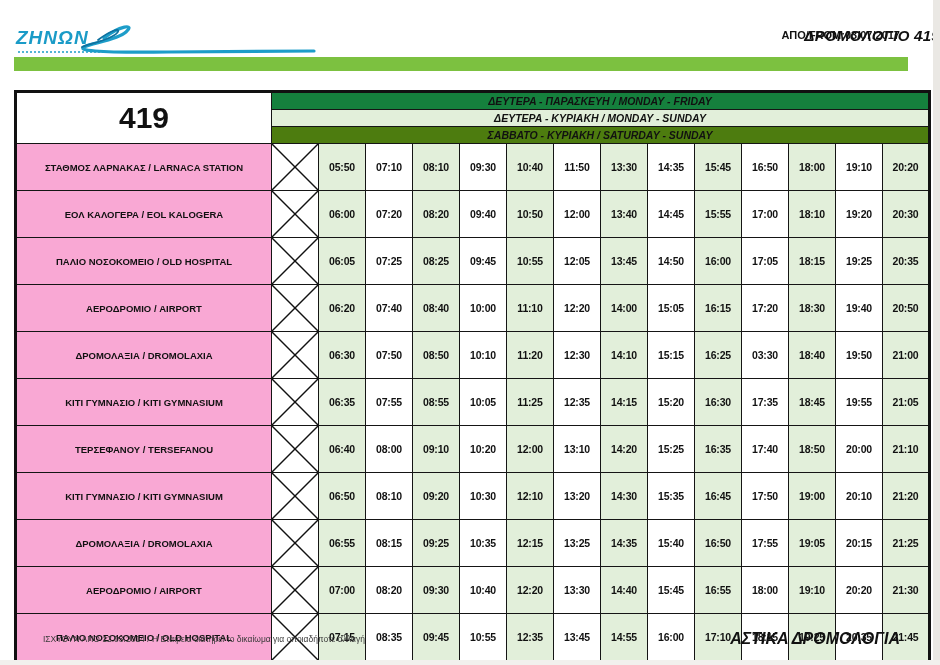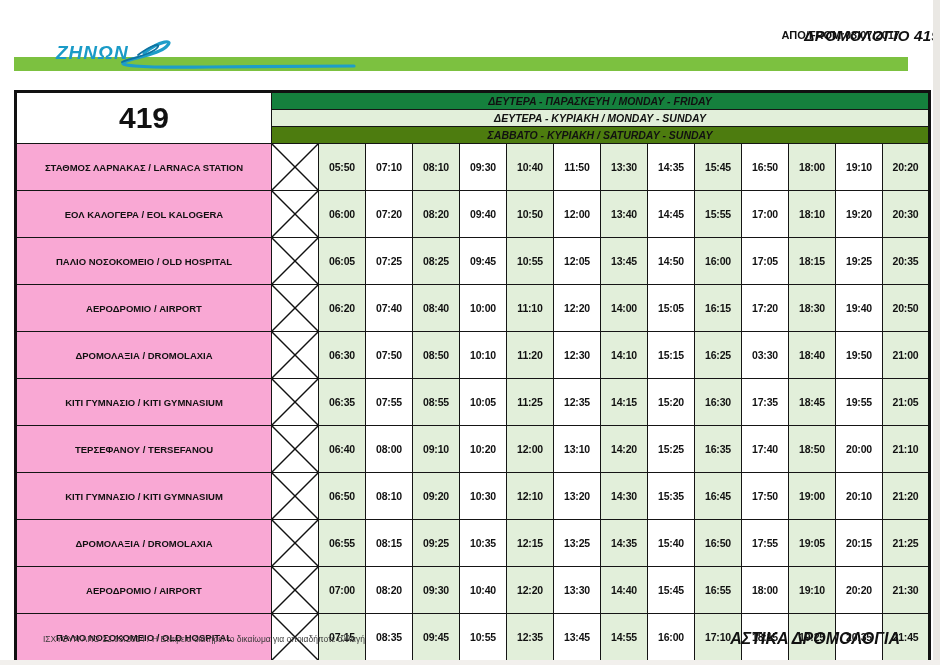--- a/index.html
+++ b/index.html
@@ -4,21 +4,21 @@
 <style>
   html,body{margin:0;padding:0;}
   body{
     width:940px;height:665px;position:relative;overflow:hidden;
     background:#ffffff;font-family:"Liberation Sans",sans-serif;color:#111;
   }
   .edge-r{position:absolute;right:0;top:0;width:7px;height:100%;background:#eae8e4;}
   .edge-b{position:absolute;left:0;bottom:0;width:100%;height:5px;background:#f2f0ed;}
 
   
-  .logo{position:absolute;left:16px;top:39px;width:340px;height:42px;margin-left:40px;}
+  .logo{position:absolute;left:16px;top:24px;width:340px;height:42px;}
   .logo-text{position:absolute;left:0;top:3px;font-size:19px;font-weight:bold;font-style:italic;
     color:var(--teal);letter-spacing:1px;z-index:2;}
   .logo-swoosh{position:absolute;left:0;top:0;z-index:1;}
   .logo-tagline{position:absolute;left:2px;top:27px;width:86px;border-bottom:2px dotted var(--teal);opacity:.75;}
   .title{position:absolute;left:0;right:0;top:27px;text-align:right;
     font-size:15px;font-weight:bold;font-style:italic;letter-spacing:.3px;}
   .from{position:absolute;right:40px;top:29px;font-size:11px;font-weight:bold;}
   .pageno{position:absolute;right:17px;top:29px;font-size:11px;font-weight:bold;}
   .bar{position:absolute;left:14px;top:57px;width:894px;height:14px;background:var(--bar);}
 

